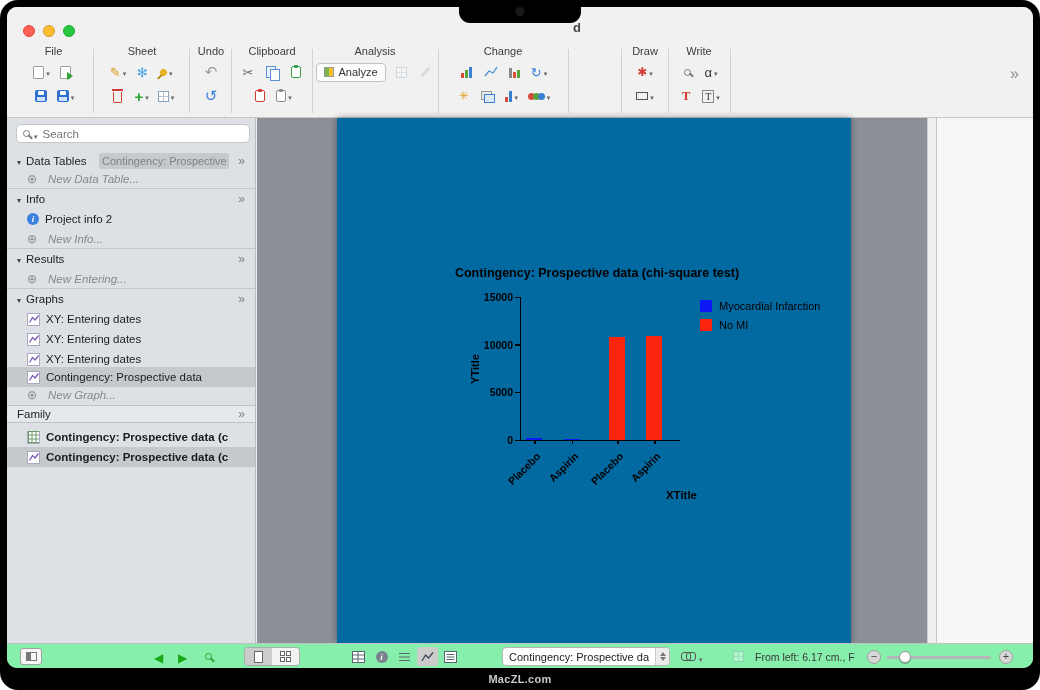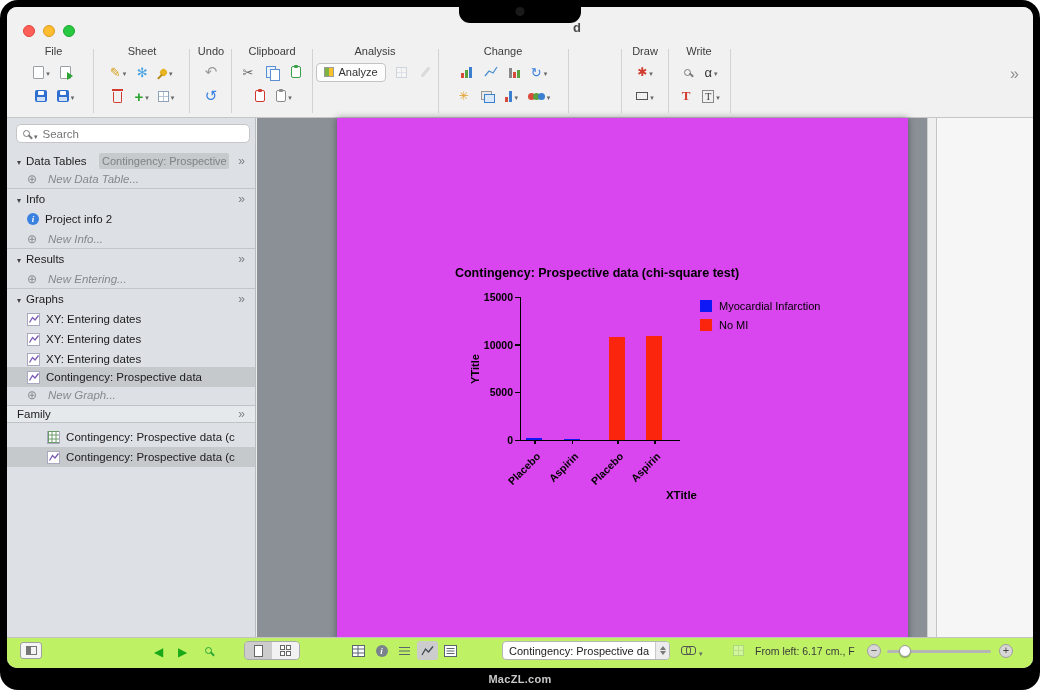--- a/index.html
+++ b/index.html
@@ -106,25 +106,25 @@
   .sel{background:#c5c9cc;}
   .ghost{position:absolute;left:92px;right:26px;top:2px;bottom:2px;background:#c6cacd;color:#7e8286;overflow:hidden;
          font-size:11px;padding:2px 3px;border-radius:2px;}
   .sdiv{position:absolute;left:0;right:0;height:1px;background:#c2c6ca;}
   .gic{width:13px;height:13px;background:#fff;border:1px solid #a9a9c0;display:inline-flex;align-items:center;justify-content:center;flex:none;}
   .iinfo{width:12px;height:12px;border-radius:50%;background:#3b82e0;color:#fff;display:inline-flex;align-items:center;
          justify-content:center;flex:none;}
   .iinfo::before{content:"i";font-size:9px;font-style:italic;font-weight:bold;font-family:"Liberation Serif",serif;}
   .familybar{position:absolute;left:0;right:0;height:18px;background:#e6e9ec;border-top:1px solid #bfc3c8;border-bottom:1px solid #bfc3c8;
              display:flex;align-items:center;padding-left:10px;font-size:11.5px;color:#222;}
-  .fbold{font-weight:normal;justify-content:center;}
+  .fbold{font-weight:bold;}
 
   
   .canvas{position:absolute;top:111px;left:250px;right:0;bottom:25px;background:#8b9097;}
-  .page{position:absolute;left:80px;top:0;width:571px;bottom:0;background:#d946ef;box-shadow:0 0 7px rgba(0,0,0,.4);}
+  .page{position:absolute;left:80px;top:0;width:514px;bottom:0;background:#0369a1;box-shadow:0 0 7px rgba(0,0,0,.4);}
   .scrollstrip{position:absolute;right:97px;top:0;width:9px;bottom:0;background:#efefef;border-left:1px solid #cfcfcf;}
   .rightpane{position:absolute;right:0;top:0;width:97px;bottom:0;background:#f6f6f6;border-left:1px solid #c4c4c4;}
 
   
   .ctitle{position:absolute;left:60px;width:400px;top:148px;text-align:center;font-weight:bold;font-size:12.5px;color:#000;}
   .plot{position:absolute;left:183px;top:180px;width:160px;height:143px;border-left:1.5px solid #000;border-bottom:1.5px solid #000;}
   .bar{position:absolute;bottom:0;width:16px;}
   .ytick{position:absolute;left:-52px;width:44px;text-align:right;font-size:10.5px;font-weight:bold;color:#000;}
   .ymark{position:absolute;left:-6px;width:6px;height:1.5px;background:#000;}
   .xmark{position:absolute;top:100%;width:1.5px;height:4px;background:#000;}
@@ -132,21 +132,21 @@
   .xtick{position:absolute;top:10px;width:60px;text-align:right;font-size:10.5px;font-weight:bold;color:#000;
          transform:rotate(-45deg);transform-origin:right top;}
   .ytitle{position:absolute;left:108px;top:245px;width:60px;text-align:center;transform:rotate(-90deg);
           font-weight:bold;font-size:11px;color:#000;}
   .xtitle{position:absolute;left:160px;width:200px;top:371px;text-align:right;font-weight:bold;font-size:11.5px;color:#000;}
   .legend{position:absolute;left:363px;top:182px;font-size:11px;color:#000;}
   .lgrow{display:flex;align-items:center;gap:7px;margin-bottom:7px;}
   .lgsw{width:12px;height:12px;display:inline-block;flex:none;}
 
   
-  .statusbar{position:absolute;left:0;right:0;bottom:0;height:31px;background:#bef264;border-top:1px solid #c2c2c2;}
+  .statusbar{position:absolute;left:0;right:0;bottom:0;height:25px;background:#86efac;border-top:1px solid #c2c2c2;}
   .sb{position:absolute;top:3px;height:19px;display:flex;align-items:center;gap:2px;}
   .boxbtn{width:22px;height:17px;border:1px solid #a0a0a0;border-radius:3px;background:#f5f5f5;display:flex;
           align-items:center;justify-content:center;}
   .halfsq{width:11px;height:9px;border:1px solid #777;background:linear-gradient(to right,#777 40%,transparent 40%);}
   .tri-l::before{content:"◀";color:#18a818;font-size:12px;}
   .tri-r::before{content:"▶";color:#18a818;font-size:12px;}
   .seg{display:flex;border:1px solid #ababab;border-radius:4px;overflow:hidden;height:19px;}
   .segc{width:27px;display:flex;align-items:center;justify-content:center;background:#f2f2f2;}
   .segc.active{background:#cccccc;}
   .pgico{width:9px;height:12px;background:#fff;border:1px solid #666;}

